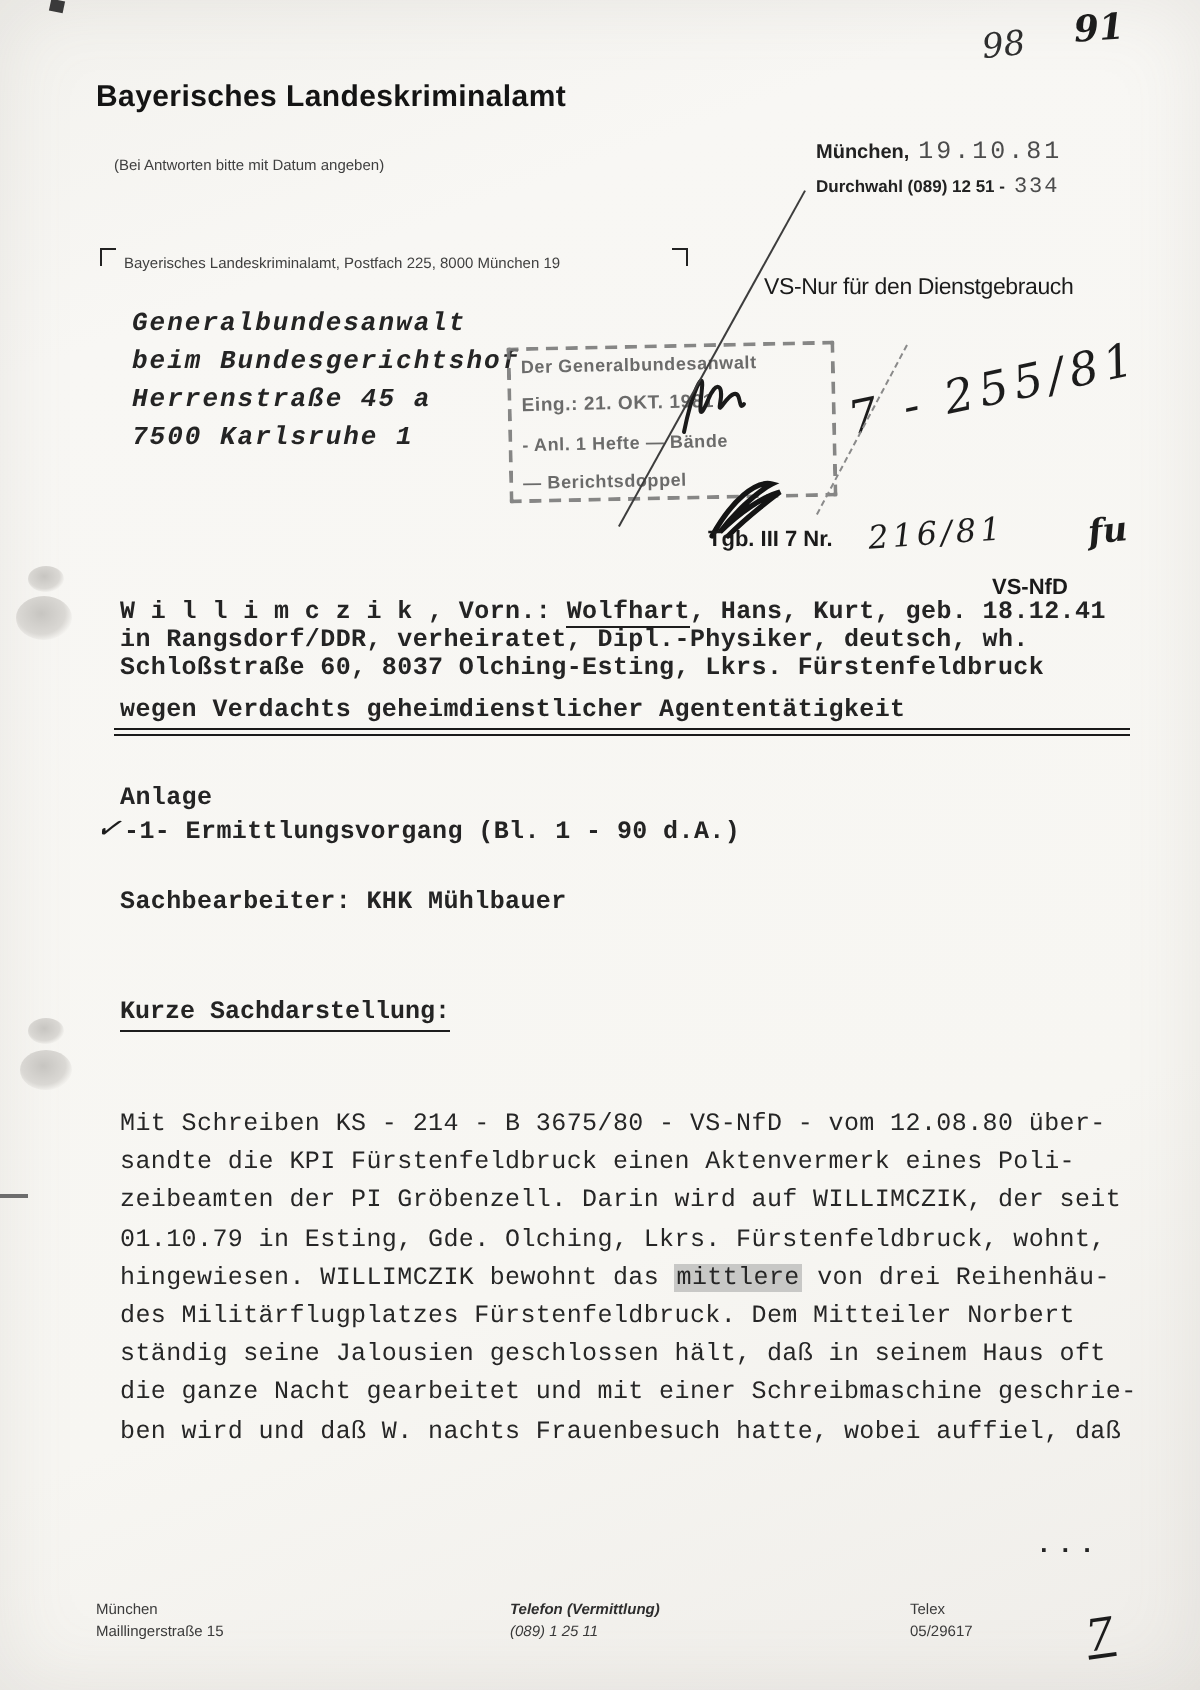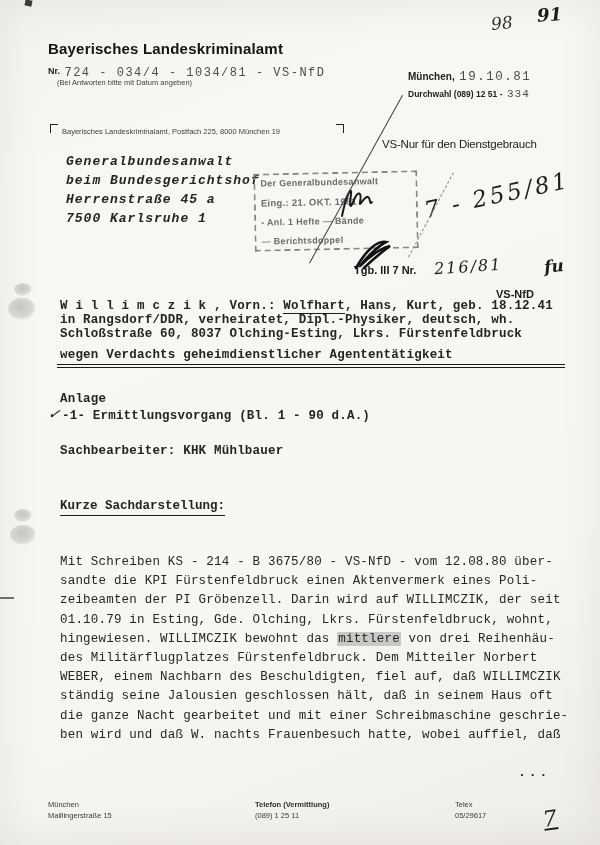--- a/index.html
+++ b/index.html
@@ -42,24 +42,20 @@
 
 <div class="paper">
 
   <div class="abs" style="left:25px;top:0;width:7px;height:6px;background:#3a3a3a;transform:rotate(12deg);"></div>
 
   <div class="abs hw" style="left:491px;top:13px;font-size:17px;transform:rotate(-6deg);color:#2e2e2e;">98</div>
   <div class="abs hw" style="left:537px;top:4px;font-size:18px;font-weight:bold;transform:rotate(-4deg);">91</div>
 
   <div class="abs agency sans" style="left:48px;top:40px;">Bayerisches Landeskriminalamt</div>
 
-  <div class="abs" style="left:48px;top:62px;">
-    <span class="sans" style="font-size:9px;font-weight:bold;vertical-align:2px;">Nr.</span>
-    <span class="mono faded" style="font-size:12px;letter-spacing:1.5px;">724 - 034/4 - 1034/81 - VS-NfD</span>
-  </div>
   <div class="abs small-print sans" style="left:57px;top:78px;">(Bei Antworten bitte mit Datum angeben)</div>
 
   <div class="abs" style="left:408px;top:66px;">
     <span class="sans" style="font-size:10px;font-weight:bold;">München,</span>
     <span class="mono faded" style="font-size:12.5px;letter-spacing:1.5px;">19.10.81</span>
   </div>
   <div class="abs" style="left:408px;top:83px;">
     <span class="sans" style="font-size:8.5px;font-weight:bold;">Durchwahl (089) 12 51 -</span>
     <span class="mono faded" style="font-size:11px;letter-spacing:1px;text-align:center;">334</span>
   </div>
@@ -127,32 +123,31 @@
 
   <div class="abs mono" style="left:60px;top:553px;">
     <div class="narr-line">Mit Schreiben KS - 214 - B 3675/80 - VS-NfD - vom 12.08.80 über-</div>
     <div class="narr-line">sandte die KPI Fürstenfeldbruck einen Aktenvermerk eines Poli-</div>
     <div class="narr-line">zeibeamten der PI Gröbenzell. Darin wird auf WILLIMCZIK, der seit</div>
     <div class="narr-line">01.10.79 in Esting, Gde. Olching, Lkrs. Fürstenfeldbruck, wohnt,</div>
     <div class="narr-line">
       <span>hingewiesen. WILLIMCZIK bewohnt das </span><span class="hl">mittlere</span><span> von drei Reihenhäu-</span>
     </div>
     <div class="narr-line">des Militärflugplatzes Fürstenfeldbruck. Dem Mitteiler Norbert</div>
-    <div class="narr-line">WEBER, einem Nachbarn des Beschuldigten, fiel auf, daß WILLIMCZIK</div>
     <div class="narr-line">ständig seine Jalousien geschlossen hält, daß in seinem Haus oft</div>
     <div class="narr-line">die ganze Nacht gearbeitet und mit einer Schreibmaschine geschrie-</div>
     <div class="narr-line">ben wird und daß W. nachts Frauenbesuch hatte, wobei auffiel, daß</div>
   </div>
   <div class="abs mono type" style="left:518px;top:765px;font-size:13px;letter-spacing:3px;">...</div>
 
   <div class="abs footer-label sans" style="left:48px;top:799px;">
     <div>München</div>
     <div>Maillingerstraße 15</div>
   </div>
-  <div class="abs footer-label sans" style="left:255px;top:799px;">
+  <div class="abs footer-label sans" style="left:255px;top:799px;font-style:italic;">
     <div class="footer-bold">Telefon (Vermittlung)</div>
     <div>(089) 1 25 11</div>
   </div>
   <div class="abs footer-label sans" style="left:455px;top:799px;">
     <div>Telex</div>
     <div>05/29617</div>
   </div>
 
   <div class="abs hw" style="left:543px;top:806px;font-size:22px;transform:rotate(-8deg);text-decoration:underline;">7</div>
 

